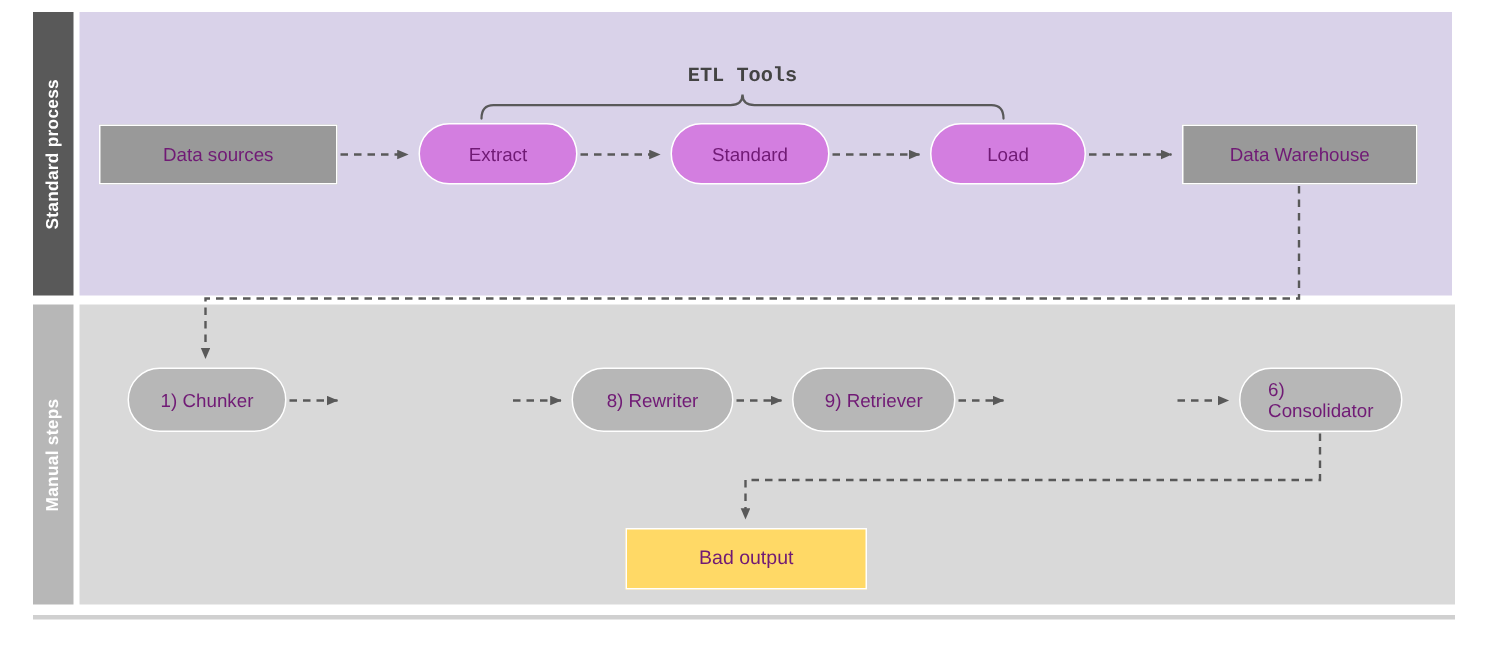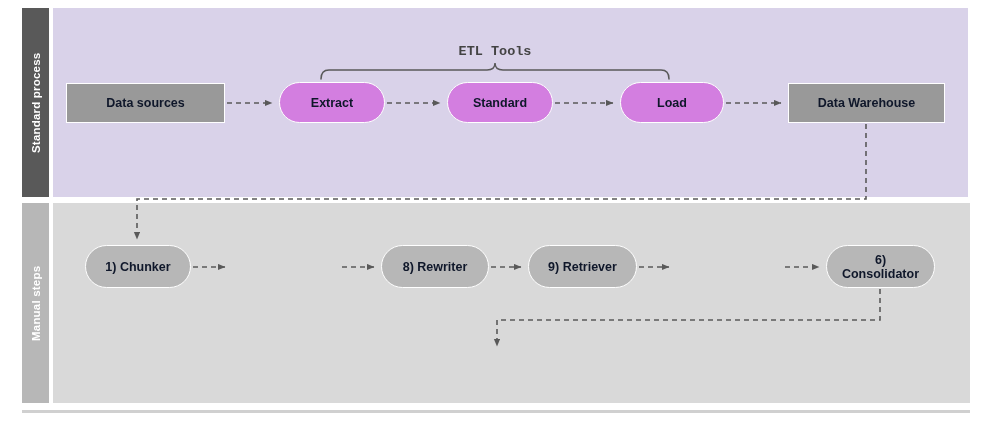--- a/index.html
+++ b/index.html
@@ -48,23 +48,23 @@
     height: 3px;
     background: #d0d0d0;
   }
 
   
   .node {
     position: absolute;
     display: flex;
     align-items: center;
     justify-content: center;
-    text-align: center;
-    color: #0f172a;
-    font-weight: bold;
+    text-align: left;
+    color: #701a75;
+    font-weight: normal;
     font-size: 12.5px;
     line-height: 1.12;
     box-sizing: border-box;
     border: 1.6px solid #ffffff;
   }
   .node.rect   { border-radius: 0; }
   .node.pill   { border-radius: 40px; }
   .node.grey   { background: #999999; }
   .node.purple { background: #d37ee0; }
   .node.mgrey  { background: #b7b7b7; }
@@ -176,14 +176,17 @@
   <div class="node pill mgrey" id="n-retriever">
     <span>9) Retriever</span>
   </div>
   <div class="node pill mgrey" id="n-consolidator">
     <span>
       <span>6)</span><br>
       <span>Consolidator</span>
     </span>
   </div>
 
+  <div class="node rect yellow" id="n-bad-output">
+    <span>Bad output</span>
+  </div>
 
 </div>
 
 </body></html>

